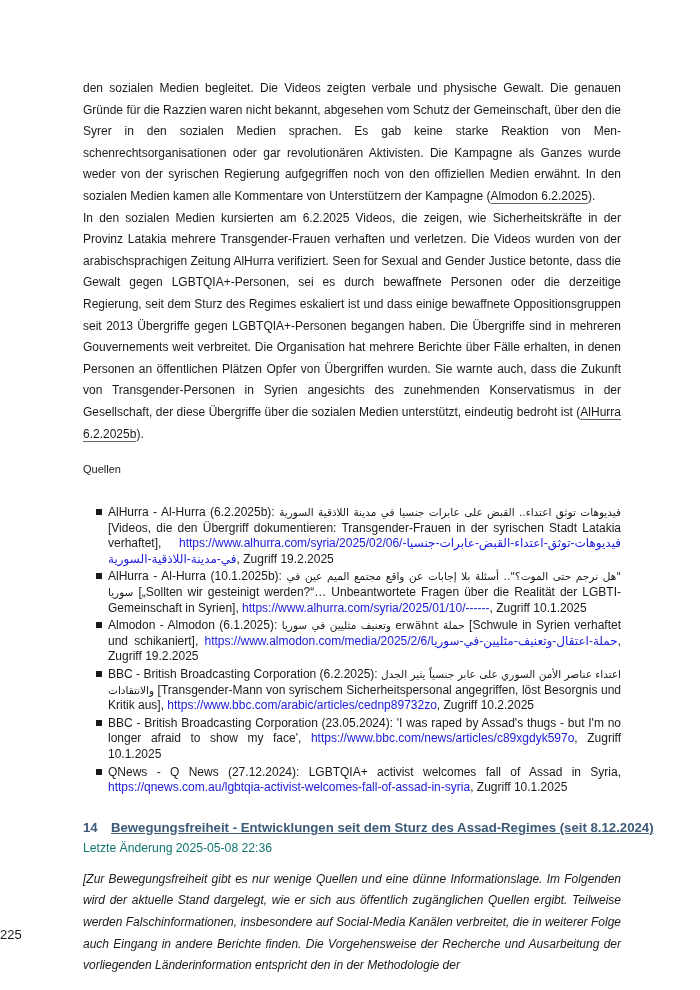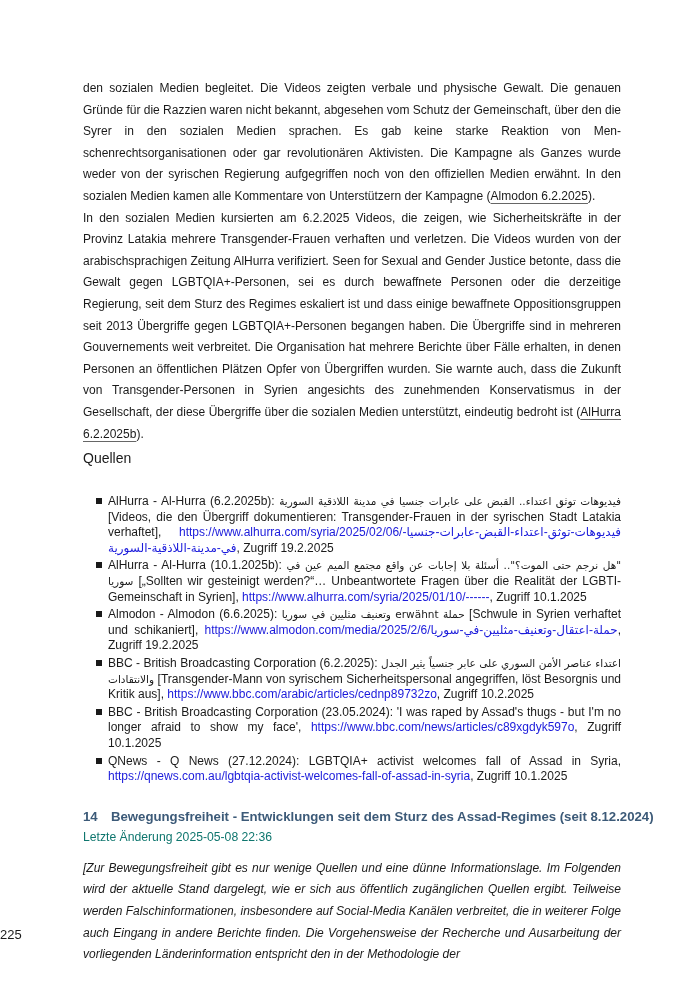--- a/index.html
+++ b/index.html
@@ -3,46 +3,46 @@
 <meta charset="utf-8">
 <style>
   html, body { margin: 0; padding: 0; background: #ffffff; }
   body { width: 700px; height: 990px; position: relative; overflow: hidden;
          font-family: "Liberation Sans", "DejaVu Sans", sans-serif; color: #1a1a1a; }
   .page { position: absolute; left: 83px; top: 78px; width: 538px; }
   .para { font-size: 12px; line-height: 21.6px; text-align: justify; margin: 0;
           hyphens: manual; }
   .cite { text-decoration: underline; text-decoration-color: #666; text-underline-offset: 3px;
           cursor: pointer; }
-  .sources-label { font-size: 14px; margin: 3px 0 0 0; line-height: 20px; }
+  .sources-label { font-size: 11px; margin: 14px 0 0 0; line-height: 20px; }
   ul.src { list-style: none; margin: 26px 0 4px 0; padding: 0 0 0 0; }
   ul.src li { position: relative; padding-left: 25px; font-size: 12px; line-height: 15.6px;
               text-align: justify; margin-bottom: 2px; }
   ul.src li .bullet { position: absolute; left: 13px; top: 4px; width: 6px; height: 6px; background: #1a1a1a; }
   .ar { font-family: "DejaVu Sans", sans-serif; font-size: 10.5px; direction: rtl; unicode-bidi: isolate; }
   a.link { color: #1a1adb; text-decoration: none; }
-  .h14 { margin-top: 22px; font-size: 13.2px; font-weight: bold; color: #3c5a78; line-height: 20px; white-space: nowrap; }
+  .h14 { margin-top: 22px; font-size: 13.2px; font-weight: bold; color: #3c5a78; line-height: 20px; white-space: nowrap; text-decoration: underline; }
   .h14 .num { display: inline-block; width: 28px; }
   .changed { font-size: 12.2px; color: #0f766e; line-height: 18px; margin-top: 1px; }
   .ital { font-style: italic; margin-top: 12px; }
   .pageno { position: absolute; top: 927px; left: 0; width: 588px; text-align: left; font-size: 13px; color: #1a1a1a; }
 </style>
 </head>
 <body>
 
 <div class="page">
   <p class="para"><span>den sozialen Medien begleitet. Die Videos zeigten verbale und physische Gewalt. Die genau­en Gründe für die Razzien waren nicht bekannt, abgesehen vom Schutz der Gemeinschaft, über den die Syrer in den sozialen Medien sprachen. Es gab keine starke Reaktion von Men­schenrechtsorganisationen oder gar revolutionären Aktivisten. Die Kampagne als Ganzes wurde weder von der syrischen Regierung aufgegriffen noch von den offiziellen Medien erwähnt. In den sozialen Medien kamen alle Kommentare von Unterstützern der Kampagne (</span><span class="cite">Almodon 6.2.2025</span><span>).</span></p>
   <p class="para"><span>In den sozialen Medien kursierten am 6.2.2025 Videos, die zeigen, wie Sicherheitskräfte in der Provinz Latakia mehrere Transgender-Frauen verhaften und verletzen. Die Videos wurden von der arabischsprachigen Zeitung AlHurra verifiziert. Seen for Sexual and Gender Justice be­tonte, dass die Gewalt gegen LGBTQIA+-Personen, sei es durch bewaffnete Personen oder die derzeitige Regierung, seit dem Sturz des Regimes eskaliert ist und dass einige bewaffnete Oppositionsgruppen seit 2013 Übergriffe gegen LGBTQIA+-Personen begangen haben. Die Übergriffe sind in mehreren Gouvernements weit verbreitet. Die Organisation hat mehrere Be­richte über Fälle erhalten, in denen Personen an öffentlichen Plätzen Opfer von Übergriffen wurden. Sie warnte auch, dass die Zukunft von Transgender-Personen in Syrien angesichts des zunehmenden Konservatismus in der Gesellschaft, der diese Übergriffe über die sozialen Medien unterstützt, eindeutig bedroht ist (</span><span class="cite">AlHurra 6.2.2025b</span><span>).</span></p>
 
   <p class="sources-label">Quellen</p>
 
   <ul class="src">
     <li><span class="bullet"></span><span>AlHurra - Al-Hurra (6.2.2025b): </span><span class="ar">فيديوهات توثق اعتداء.. القبض على عابرات جنسيا في مدينة اللاذقية السورية</span><span> [Videos, die den Übergriff dokumentieren: Transgender-Frauen in der syrischen Stadt Latakia verhaftet], </span><a class="link">https://www.alhurra.com/syria/2025/02/06/فيديوهات-توثق-اعتداء-القبض-عابرات-جنسيا-في-مدينة-اللاذقية-السورية</a><span>, Zugriff 19.2.2025</span></li>
     <li><span class="bullet"></span><span>AlHurra - Al-Hurra (10.1.2025b): </span><span class="ar">"هل نرجم حتى الموت؟".. أسئلة بلا إجابات عن واقع مجتمع الميم عين في سوريا</span><span> [„Sollten wir gesteinigt werden?“… Unbeantwortete Fragen über die Realität der LGBTI-Gemeinschaft in Syrien], </span><a class="link">https://www.alhurra.com/syria/2025/01/10/------</a><span>, Zugriff 10.1.2025</span></li>
-    <li><span class="bullet"></span><span>Almodon - Almodon (6.6.2025): </span><span class="ar">حملة erwähnt وتعنيف مثليين في سوريا</span><span> [Schwule in Syrien verhaftet und schi­kaniert], </span><a class="link">https://www.almodon.com/media/2025/2/6/حملة-اعتقال-وتعنيف-مثليين-في-سوريا</a><span>, Zugriff 19.2.2025</span></li>
+    <li><span class="bullet"></span><span>Almodon - Almodon (6.1.2025): </span><span class="ar">حملة erwähnt وتعنيف مثليين في سوريا</span><span> [Schwule in Syrien verhaftet und schi­kaniert], </span><a class="link">https://www.almodon.com/media/2025/2/6/حملة-اعتقال-وتعنيف-مثليين-في-سوريا</a><span>, Zugriff 19.2.2025</span></li>
     <li><span class="bullet"></span><span>BBC - British Broadcasting Corporation (6.2.2025): </span><span class="ar">اعتداء عناصر الأمن السوري على عابر جنسياً يثير الجدل والانتقادات</span><span> [Transgender-Mann von syrischem Sicherheitspersonal angegriffen, löst Besorgnis und Kritik aus], </span><a class="link">https://www.bbc.com/arabic/articles/cednp89732zo</a><span>, Zugriff 10.2.2025</span></li>
     <li><span class="bullet"></span><span>BBC - British Broadcasting Corporation (23.05.2024): 'I was raped by Assad's thugs - but I'm no longer afraid to show my face', </span><a class="link">https://www.bbc.com/news/articles/c89xgdyk597o</a><span>, Zugriff 10.1.2025</span></li>
     <li><span class="bullet"></span><span>QNews - Q News (27.12.2024): LGBTQIA+ activist welcomes fall of Assad in Syria, </span><a class="link">https://qnews.com.au/lgbtqia-activist-welcomes-fall-of-assad-in-syria</a><span>, Zugriff 10.1.2025</span></li>
   </ul>
 
   <div class="h14"><span class="num">14</span><span>Bewegungsfreiheit - Entwicklungen seit dem Sturz des Assad-Regimes (seit 8.12.2024)</span></div>
   <div class="changed">Letzte Änderung 2025-05-08 22:36</div>
 
   <p class="para ital">[Zur Bewegungsfreiheit gibt es nur wenige Quellen und eine dünne Informationslage. Im Fol­genden wird der aktuelle Stand dargelegt, wie er sich aus öffentlich zugänglichen Quellen ergibt. Teilweise werden Falschinformationen, insbesondere auf Social-Media Kanälen verbreitet, die in weiterer Folge auch Eingang in andere Berichte finden. Die Vorgehensweise der Recherche und Ausarbeitung der vorliegenden Länderinformation entspricht den in der Methodologie der</p>
 </div>

